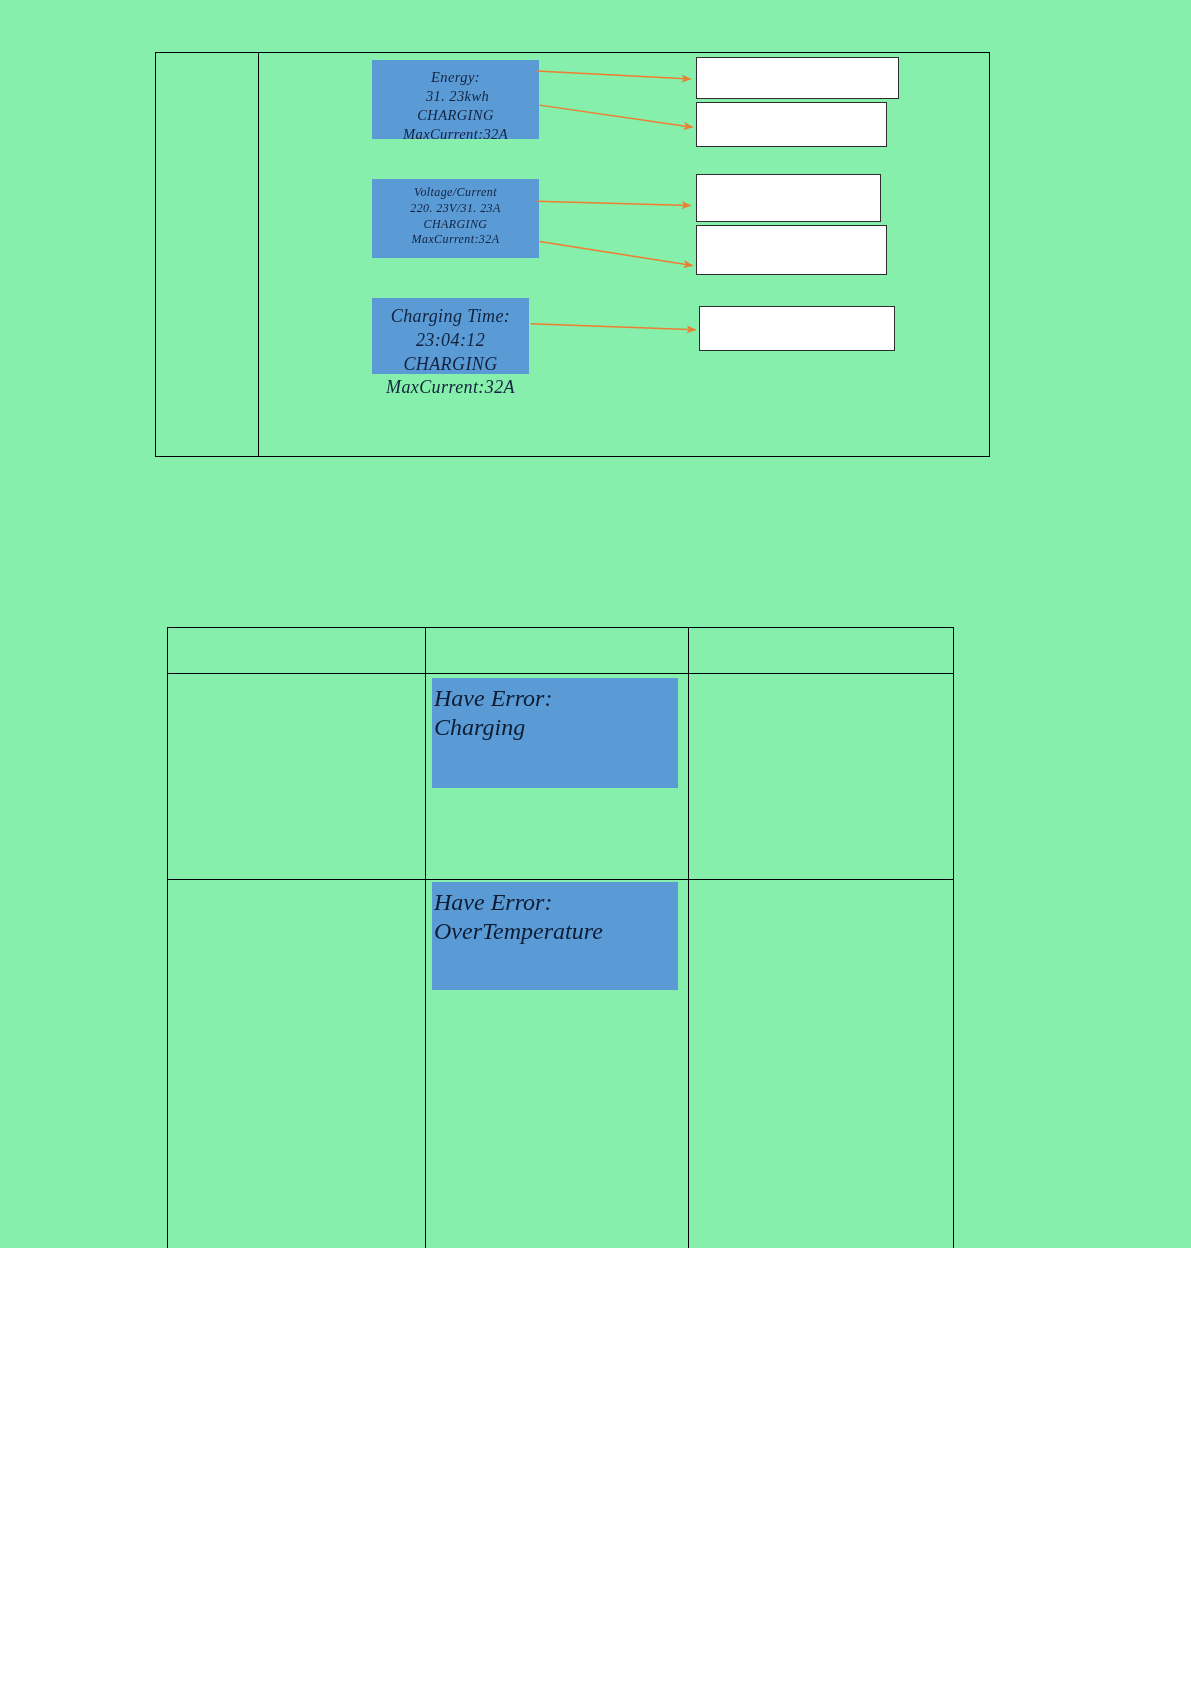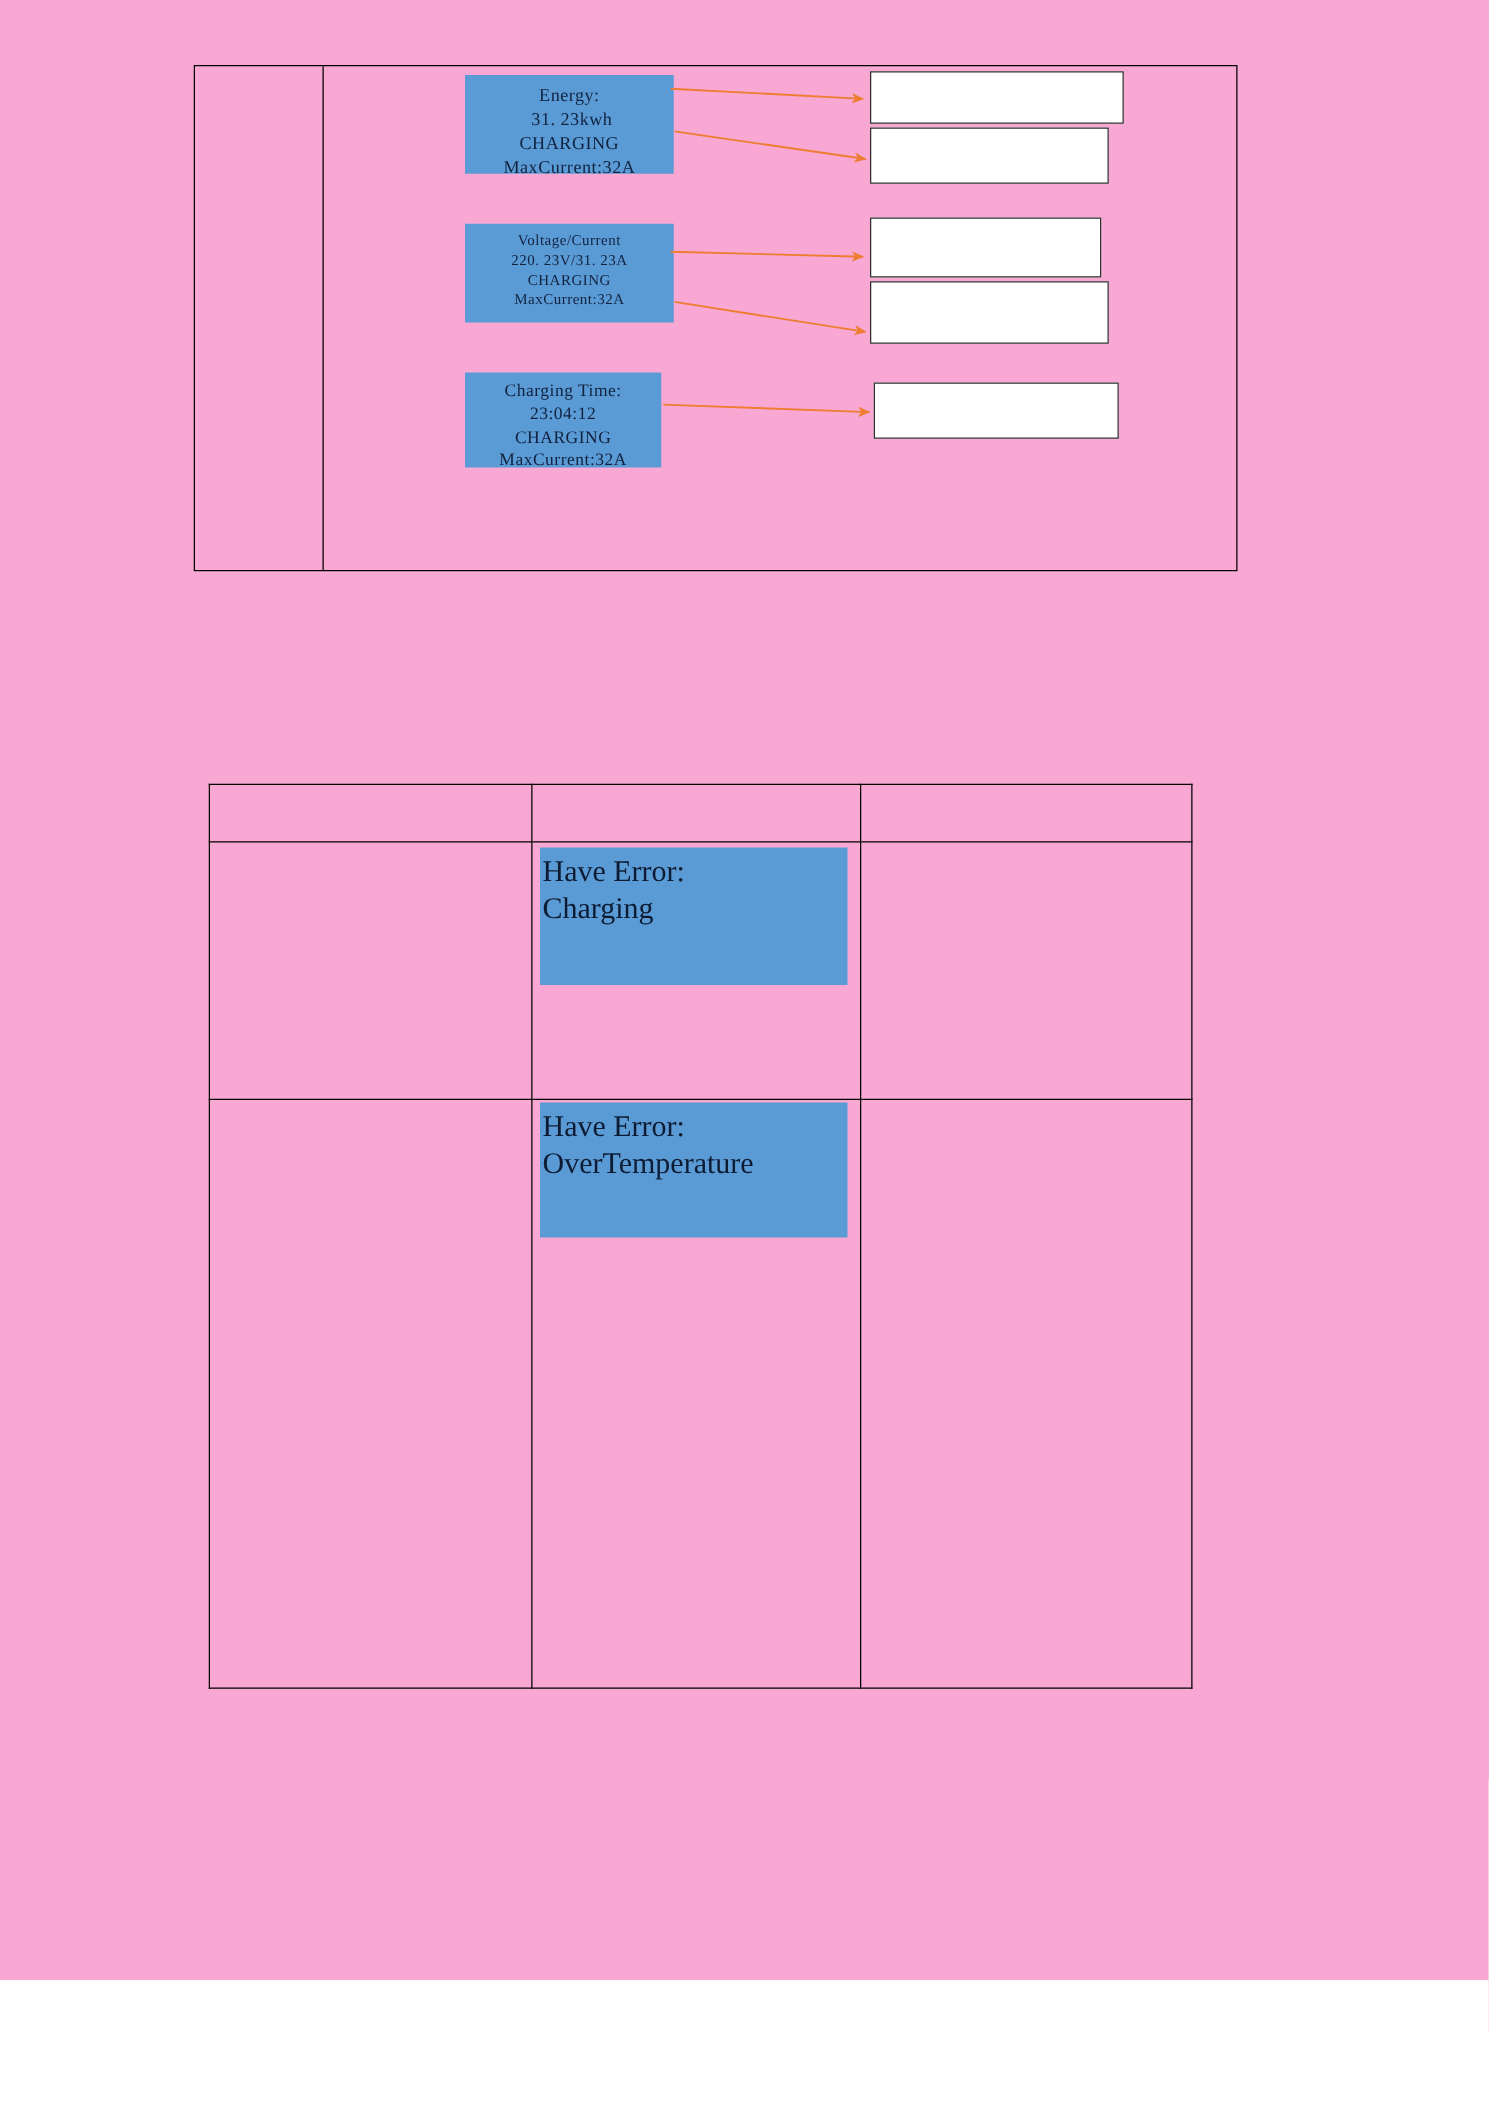--- a/index.html
+++ b/index.html
@@ -7,23 +7,24 @@
     margin: 0;
     padding: 0;
     background: #ffffff;
   }
   body {
     font-family: "Liberation Serif", serif;
   }
   .page {
     position: relative;
     width: 1191px;
-    height: 1584px;
-    background: #f9a8d4;
+    height: 1248px;
+    background: #86efac;
     overflow: hidden;
+    font-style: italic;
   }
 
   
   .top-table {
     position: absolute;
     left: 155px;
     top: 52px;
     width: 835px;
     height: 405px;
     border: 1.6px solid #000000;
@@ -82,21 +83,21 @@
     width: 167px;
     height: 79px;
     font-size: 12px;
     padding-top: 6px;
   }
   #lcd-time {
     left: 113px;
     top: 245px;
     width: 157px;
     height: 76px;
-    font-size: 14px;
+    font-size: 18px;
     padding-top: 7px;
   }
 
   
   .callout-box {
     position: absolute;
     background: #ffffff;
     border: 1.7px solid #2e2e2e;
     box-sizing: border-box;
   }

